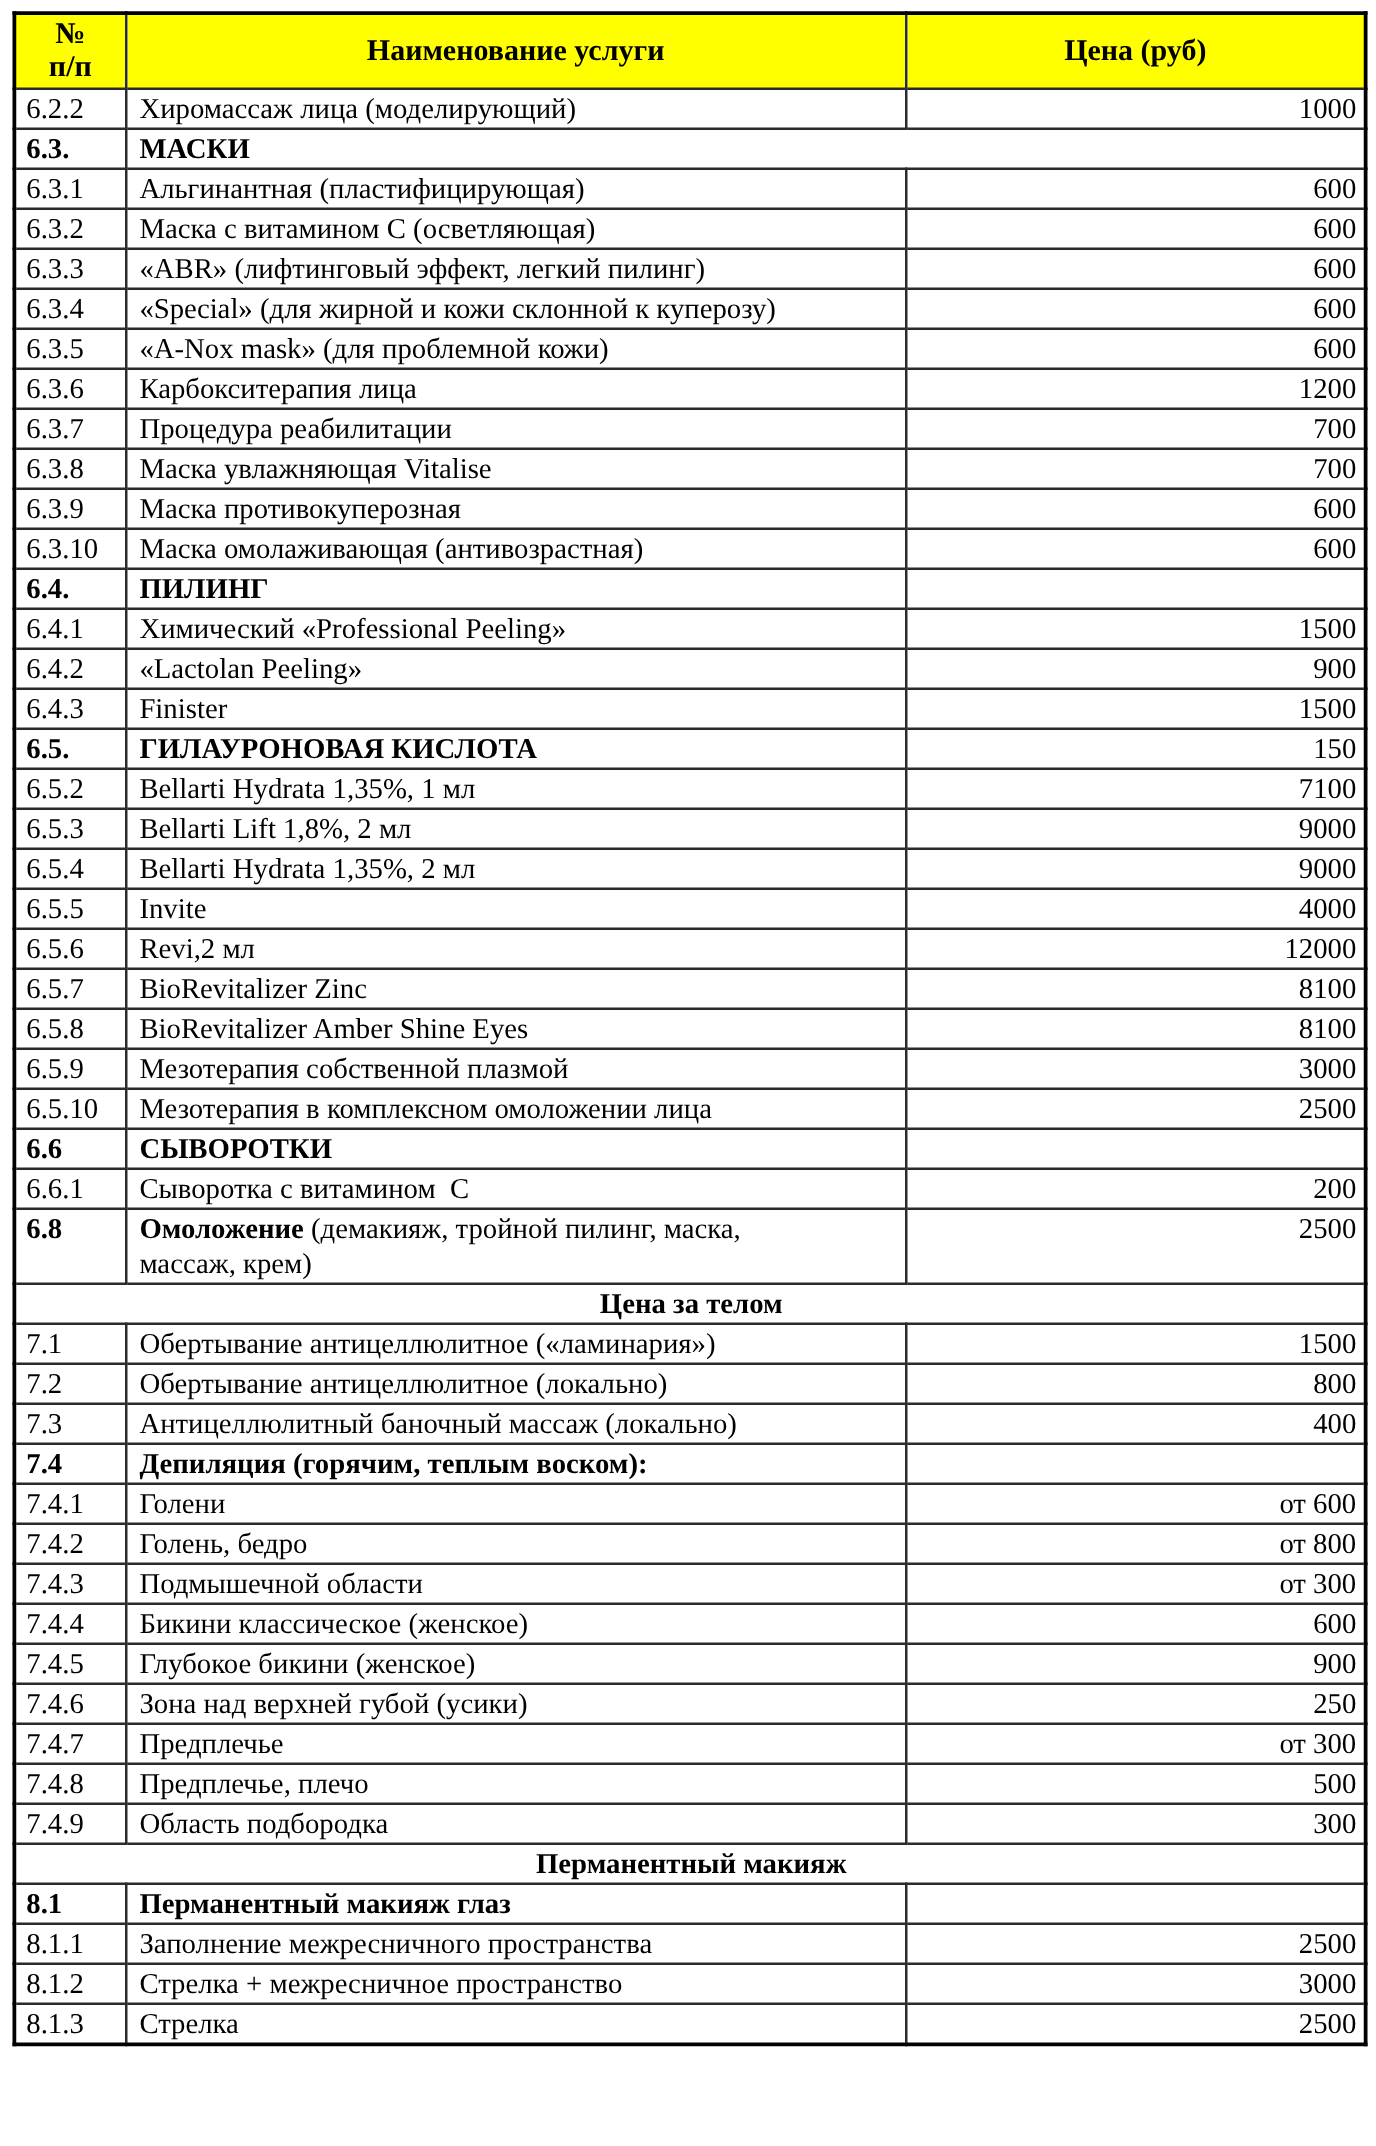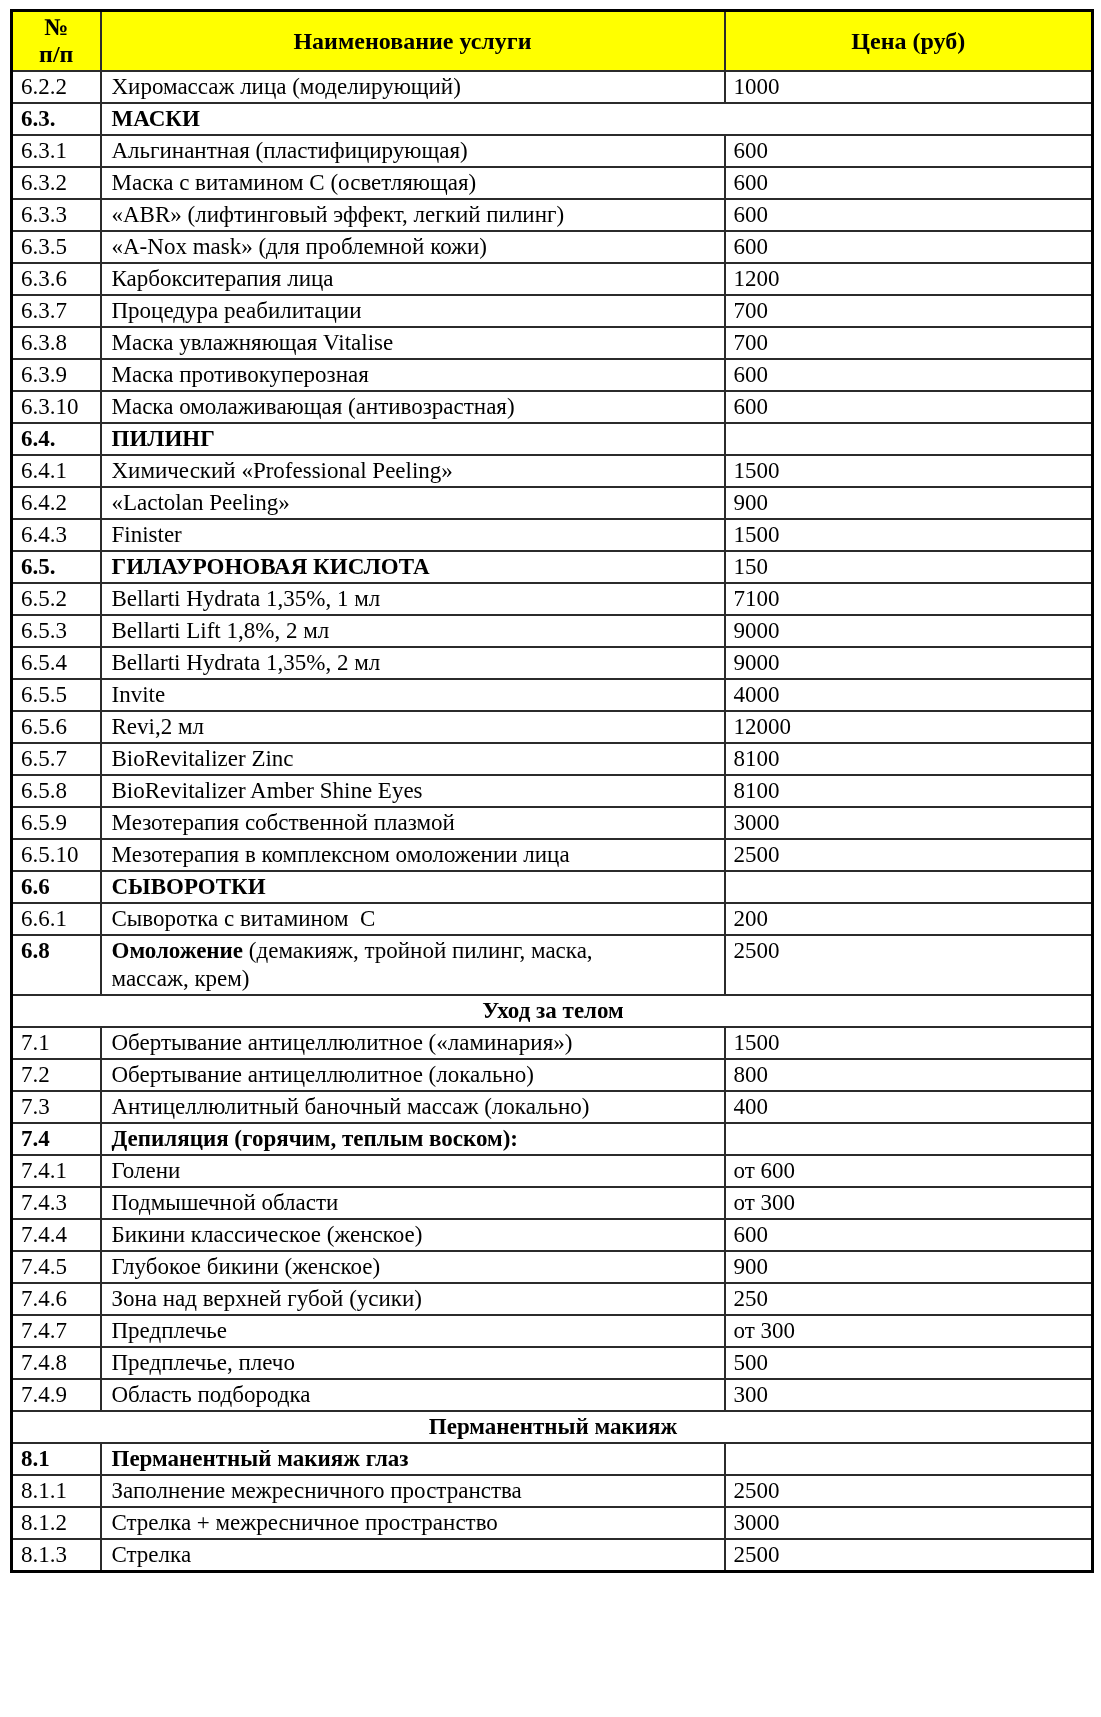--- a/index.html
+++ b/index.html
@@ -40,21 +40,21 @@
   }
   tbody td {
     height: 32px;
     padding: 1px 6px 1px 8px;
     line-height: 28px;
     vertical-align: top;
     background: #ffffff;
   }
   td.cell-num  { text-align: left; }
   td.cell-name { text-align: left; padding-left: 10px; }
-  td.cell-price{ text-align: left; }
+  td.cell-price{ text-align: right; }
   .bold { font-weight: bold; }
   td.section-cell {
     text-align: center;
     font-weight: bold;
   }
 </style>
 </head>
 <body>
 
 <div class="page">
@@ -93,20 +93,25 @@
           <td class="cell-num">6.3.2</td>
           <td class="cell-name">Маска с витамином С (осветляющая)</td>
           <td class="cell-price">600</td>
         </tr>
         <tr>
           <td class="cell-num">6.3.3</td>
           <td class="cell-name">«ABR» (лифтинговый эффект, легкий пилинг)</td>
           <td class="cell-price">600</td>
         </tr>
         <tr>
+          <td class="cell-num">6.3.4</td>
+          <td class="cell-name">«Special» (для жирной и кожи склонной к куперозу)</td>
+          <td class="cell-price">600</td>
+        </tr>
+        <tr>
           <td class="cell-num">6.3.5</td>
           <td class="cell-name">«A-Nox mask» (для проблемной кожи)</td>
           <td class="cell-price">600</td>
         </tr>
         <tr>
           <td class="cell-num">6.3.6</td>
           <td class="cell-name">Карбокситерапия лица</td>
           <td class="cell-price">1200</td>
         </tr>
         <tr>
@@ -208,21 +213,21 @@
           <td class="cell-num">6.6.1</td>
           <td class="cell-name">Сыворотка с витамином &nbsp;С</td>
           <td class="cell-price">200</td>
         </tr>
         <tr>
           <td class="cell-num bold">6.8</td>
           <td class="cell-name"><span class="bold">Омоложение</span> (демакияж, тройной пилинг, маска,<br>массаж, крем)</td>
           <td class="cell-price">2500</td>
         </tr>
         <tr>
-          <td colspan="3" class="section-cell">Уход за телом</td>
+          <td colspan="3" class="section-cell">Цена за телом</td>
         </tr>
         <tr>
           <td class="cell-num">7.1</td>
           <td class="cell-name">Обертывание антицеллюлитное («ламинария»)</td>
           <td class="cell-price">1500</td>
         </tr>
         <tr>
           <td class="cell-num">7.2</td>
           <td class="cell-name">Обертывание антицеллюлитное (локально)</td>
           <td class="cell-price">800</td>
@@ -234,20 +239,25 @@
         </tr>
         <tr>
           <td class="cell-num bold">7.4</td>
           <td class="cell-name bold">Депиляция (горячим, теплым воском):</td>
           <td class="cell-price"></td>
         </tr>
         <tr>
           <td class="cell-num">7.4.1</td>
           <td class="cell-name">Голени</td>
           <td class="cell-price">от 600</td>
+        </tr>
+        <tr>
+          <td class="cell-num">7.4.2</td>
+          <td class="cell-name">Голень, бедро</td>
+          <td class="cell-price">от 800</td>
         </tr>
         <tr>
           <td class="cell-num">7.4.3</td>
           <td class="cell-name">Подмышечной области</td>
           <td class="cell-price">от 300</td>
         </tr>
         <tr>
           <td class="cell-num">7.4.4</td>
           <td class="cell-name">Бикини классическое (женское)</td>
           <td class="cell-price">600</td>

